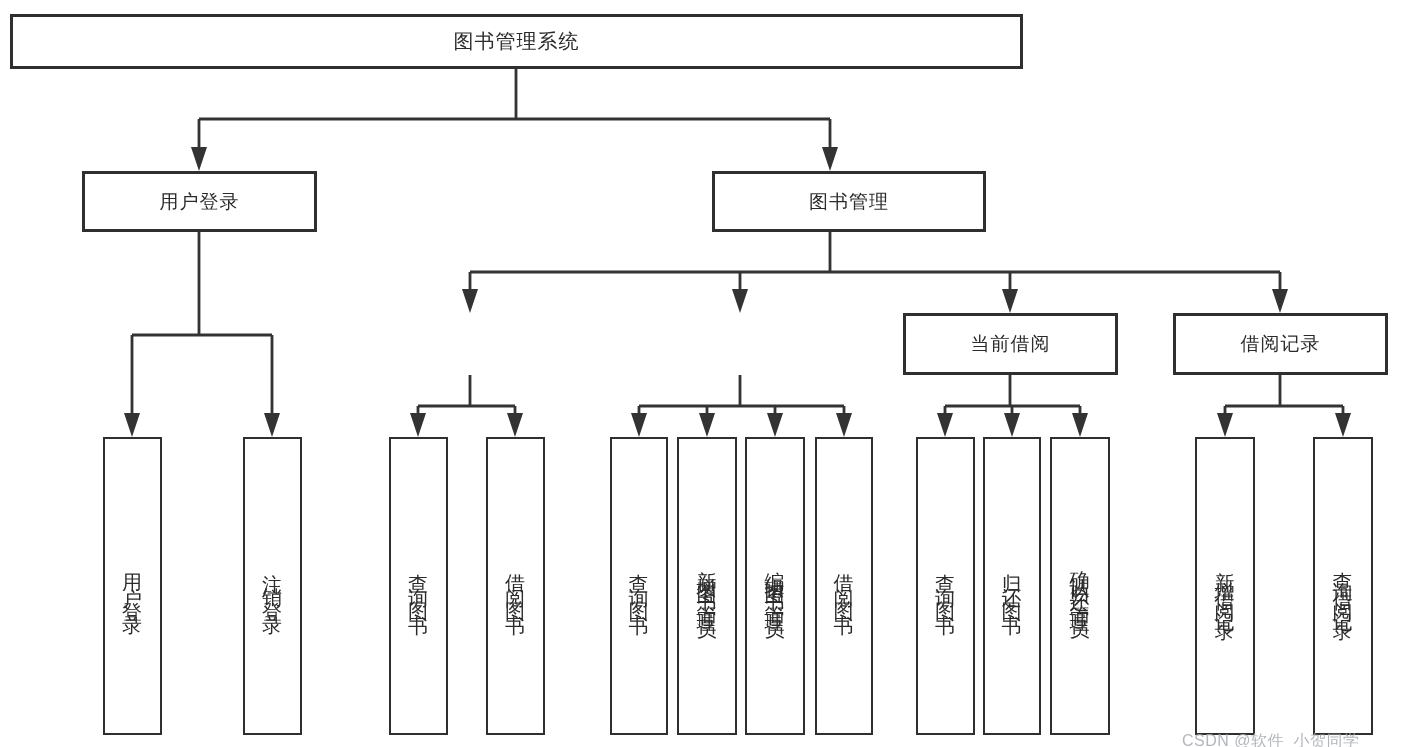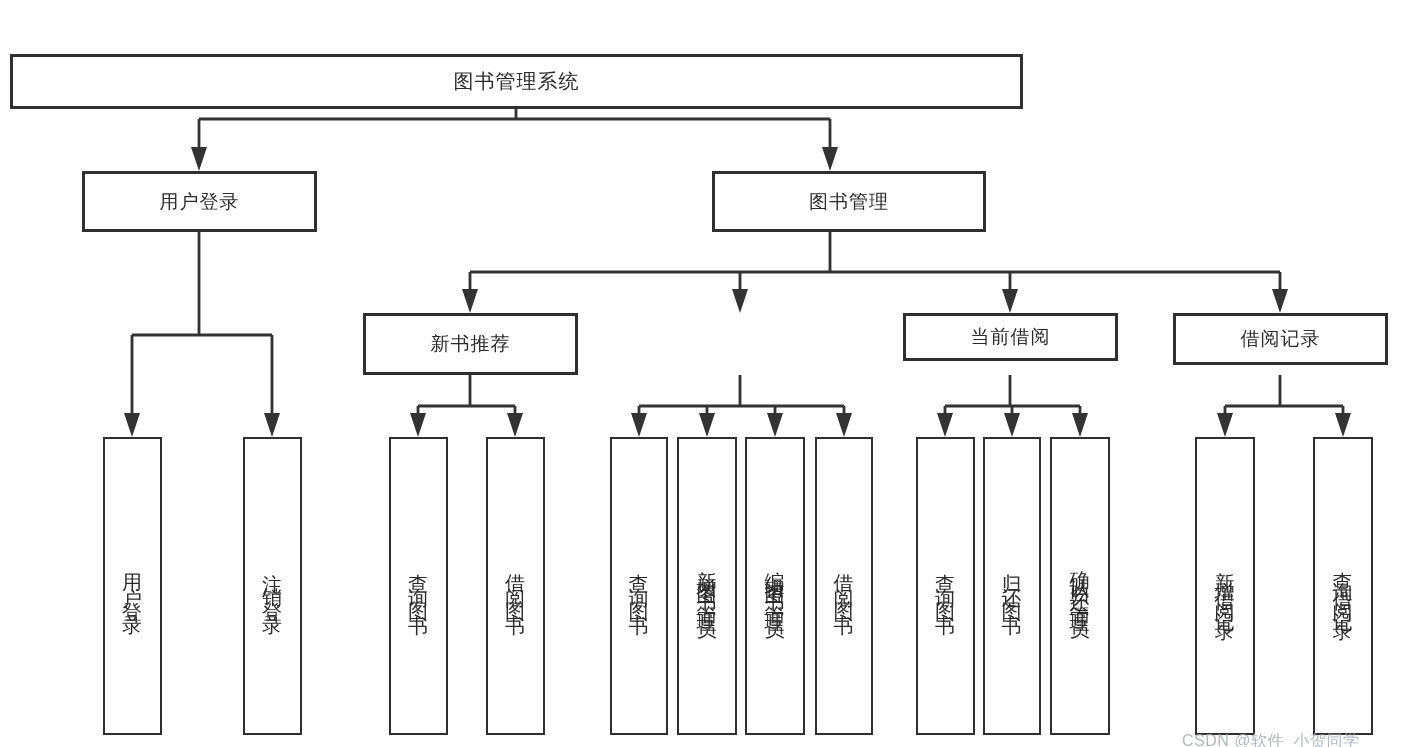--- a/index.html
+++ b/index.html
@@ -22,21 +22,21 @@
     background: #ffffff;
     border: 3px solid #2f2f2f;
     box-sizing: border-box;
     display: flex;
     align-items: center;
     justify-content: center;
     color: #2b2b2b;
     z-index: 2;
   }
   .hbox { font-size: 19px; }
-  .hbox.root { font-size: 20px; margin-top: 40px; }
+  .hbox.root { font-size: 20px; }
   .hbox span { white-space: nowrap; letter-spacing: 1px; }
   .vbox { border-width: 2.5px; }
   .vbox span {
     writing-mode: vertical-rl;
     text-orientation: mixed;
     font-size: 20px;
     line-height: 1;
     white-space: nowrap;
   }
   .ls4 span { letter-spacing: 14px; }
@@ -105,27 +105,24 @@
     <span>图书管理系统</span>
   </div>
 
   <div class="box hbox" style="left:82px; top:171px; width:235px; height:61px;">
     <span>用户登录</span>
   </div>
   <div class="box hbox" style="left:712px; top:171px; width:274px; height:61px;">
     <span>图书管理</span>
   </div>
 
-  <div class="box hbox" style="left:363px; top:313px; width:215px; height:62px;">
-    <span>新书推荐</span>
-  </div>
-  <div class="box hbox" style="left:903px; top:313px; width:215px; height:48px;">
+  <div class="box hbox" style="left:903px; top:313px; width:215px; height:62px;">
     <span>当前借阅</span>
   </div>
-  <div class="box hbox" style="left:1173px; top:313px; width:215px; height:52px;text-align:right;">
+  <div class="box hbox" style="left:1173px; top:313px; width:215px; height:62px;text-align:right;">
     <span>借阅记录</span>
   </div>
 
   <div class="box vbox ls4" style="left:103px; top:437px; width:59px; height:298px;">
     <span>用户登录</span>
   </div>
   <div class="box vbox ls4" style="left:243px; top:437px; width:59px; height:298px;">
     <span>注销登录</span>
   </div>
 

